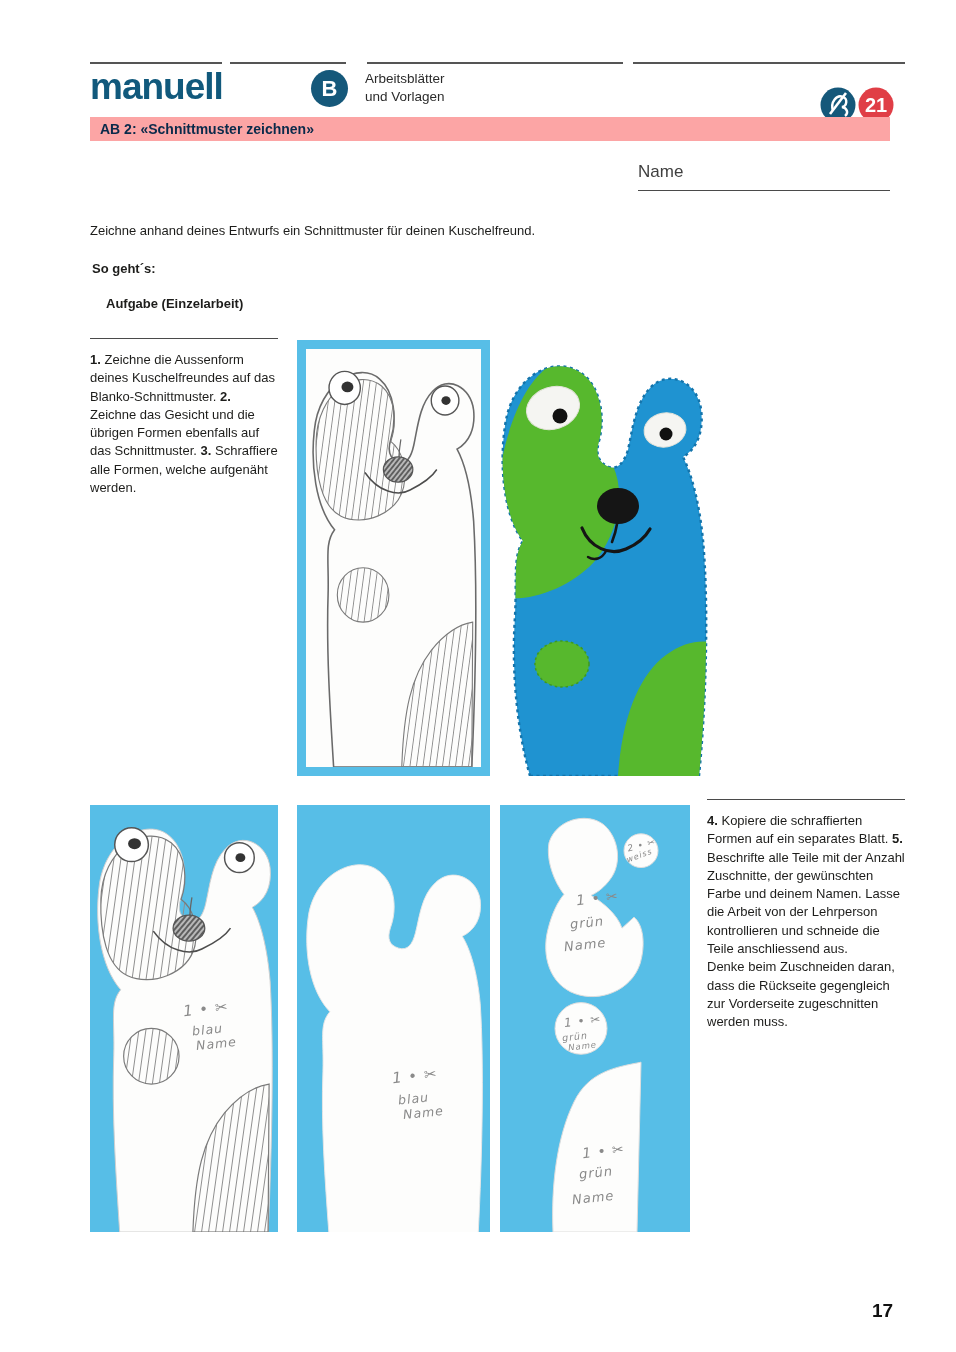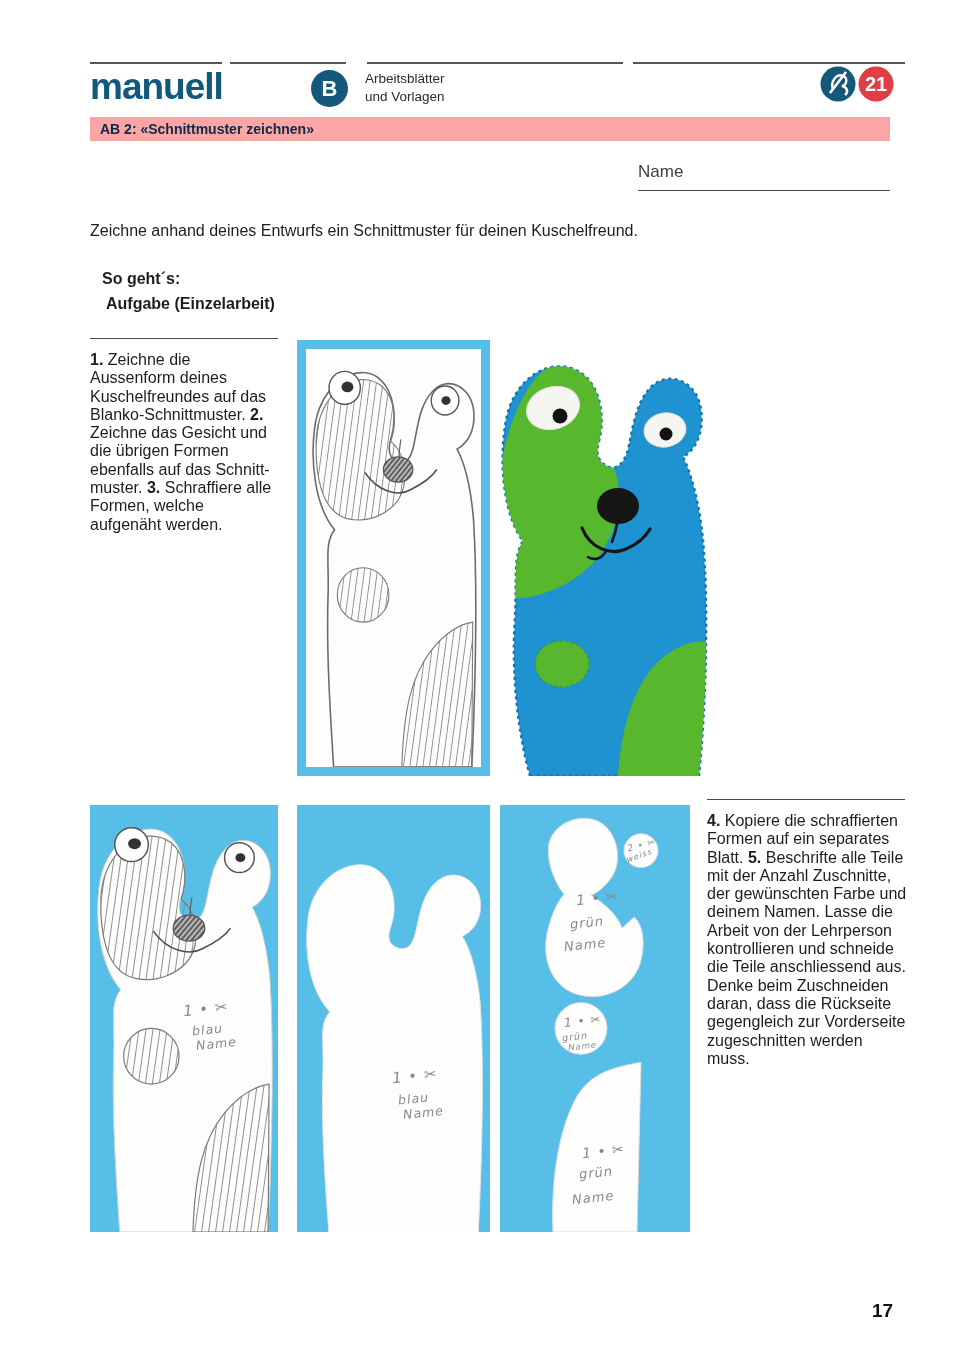--- a/index.html
+++ b/index.html
@@ -9,32 +9,32 @@
   .rule{position:absolute;height:2px;background:#555;}
   .thinrule{position:absolute;height:1px;background:#4a4a4a;}
 
   
   .brand{position:absolute;left:90px;top:66px;font-size:37px;font-weight:bold;
          letter-spacing:-1px;color:#11597c;}
   .badge-b{position:absolute;left:311px;top:70px;width:37px;height:37px;border-radius:50%;
            background:#15587a;color:#fff;display:flex;align-items:center;justify-content:center;
            font-size:22px;font-weight:bold;}
   .hdr-sub{position:absolute;left:365px;top:70px;font-size:13.5px;line-height:18px;color:#2b2b2b;}
-  .logo21{position:absolute;left:818px;top:64px;}
+  .logo21{position:absolute;left:818px;top:85px;}
 
   
   .titlebar{position:absolute;left:90px;top:117px;width:800px;height:24px;background:#fca5a5;
             display:flex;align-items:center;}
   .titlebar span{margin-left:10px;font-size:14px;font-weight:bold;color:#0a2a4a;}
 
   
   .name-label{position:absolute;left:638px;top:162px;font-size:17px;color:#3f3f3f;}
   .name-line{position:absolute;left:638px;top:190px;width:252px;height:1px;background:#4a4a4a;}
 
-  .body-text{font-size:16px;line-height:18.3px;color:#1d1d1b;}
+  .body-text{font-size:13px;line-height:18.3px;color:#1d1d1b;}
   .intro{position:absolute;left:90px;top:222px;}
   .h-so{position:absolute;left:90px;top:258px;font-weight:bold;}
   .h-aufgabe{position:absolute;left:106px;top:295px;font-weight:bold;}
 
   .steps{position:absolute;width:188px;}
   .steps p{margin:0;}
   .steps b{font-weight:bold;}
   .steps-left{left:90px;top:351px;}
   .steps-right{left:707px;top:812px;width:202px;}
   .note{margin-top:18px;}
@@ -109,21 +109,21 @@
   </div>
 
   <div class="titlebar">
     <span>AB 2: «Schnittmuster zeichnen»</span>
   </div>
 
   <div class="name-label">Name</div>
   <div class="name-line"></div>
 
   <p class="intro body-text abs" style="margin:0;">Zeichne anhand deines Entwurfs ein Schnittmuster für deinen Kuschelfreund.</p>
-  <p class="h-so body-text abs" style="margin:12px;">So geht´s:</p>
+  <p class="h-so body-text abs" style="margin:2px;">So geht´s:</p>
   <p class="h-aufgabe body-text abs" style="margin:0;">Aufgabe (Einzelarbeit)</p>
 
   <div class="thinrule" style="left:90px;top:338px;width:188px;"></div>
   <div class="steps steps-left body-text">
     <p class="step"><b>1.</b> <span>Zeichne die Aussenform deines Kuschelfreundes auf das Blanko-Schnittmuster.</span>
     <b>2.</b> <span>Zeichne das Gesicht und die übrigen Formen ebenfalls auf das Schnitt­muster.</span>
     <b>3.</b> <span>Schraffiere alle Formen, welche aufgenäht werden.</span></p>
   </div>
 
   <div class="bluepanel panel-top">

